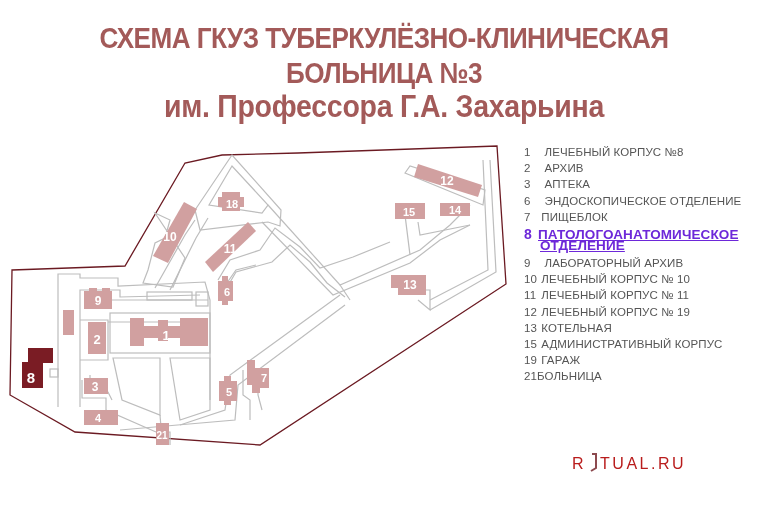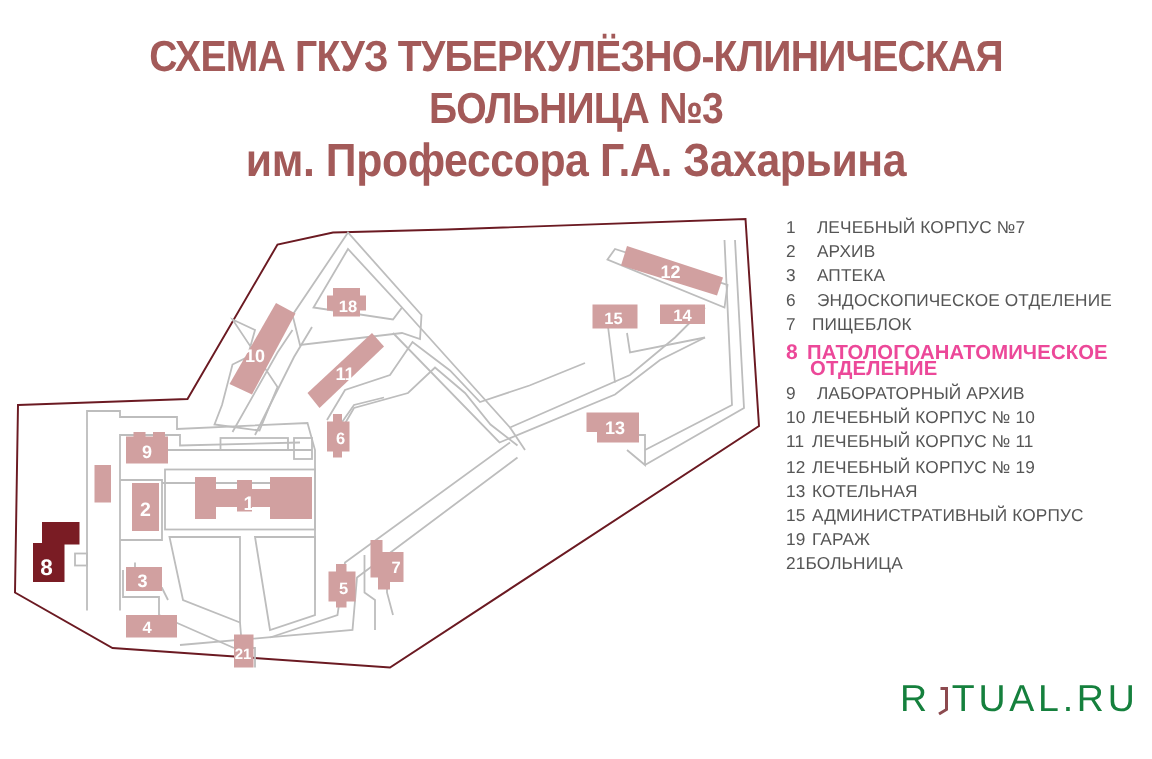--- a/index.html
+++ b/index.html
@@ -5,24 +5,24 @@
   html,body{margin:0;padding:0;background:#fff;}
   body{width:768px;height:506px;position:relative;overflow:hidden;font-family:"Liberation Sans","DejaVu Sans",sans-serif;}
   .title{position:absolute;left:0;width:768px;text-align:center;color:#a35a59;font-weight:bold;font-family:"Liberation Sans",sans-serif;}
   .t1{top:22px;font-size:29px;letter-spacing:-0.6px;transform:scaleX(0.9);transform-origin:center;}
   .t2{top:57px;font-size:29px;letter-spacing:-0.6px;transform:scaleX(0.9);transform-origin:center;}
   .t3{top:89px;font-size:31px;letter-spacing:-0.3px;transform:scaleX(0.92);transform-origin:center;}
   #map{position:absolute;left:0;top:0;}
   .legend{position:absolute;left:524px;top:144px;width:240px;}
   .leg-item{font-size:11.5px;color:#555;height:16.2px;line-height:16.2px;white-space:nowrap;letter-spacing:0.1px;}
   .leg-item .num{display:inline-block;min-width:14px;}
-  .leg-item.hl{color:#ec4899;font-weight:bold;font-size:13.5px;line-height:11px;height:30px;padding-top:4px;box-sizing:border-box;}
+  .leg-item.hl{color:#6d28d9;font-weight:bold;font-size:13.5px;line-height:11px;height:30px;padding-top:4px;box-sizing:border-box;text-decoration:underline;}
   .leg-item.hl .num{font-size:14px;}
   .leg-item.hl .l2{display:block;padding-left:16px;}
-  .logo{position:absolute;left:600px;top:452px;font-size:25px;letter-spacing:2.5px;color:#15803d;font-family:"Liberation Sans",sans-serif;}
+  .logo{position:absolute;left:572px;top:452px;font-size:16px;letter-spacing:2.5px;color:#b91c1c;font-family:"Liberation Sans",sans-serif;}
   .bld text{font-family:"Liberation Sans",sans-serif;font-weight:bold;fill:#fff;}
 </style>
 </head>
 <body>
 
 <div class="title t1">СХЕМА ГКУЗ ТУБЕРКУЛЁЗНО-КЛИНИЧЕСКАЯ</div>
 <div class="title t2">БОЛЬНИЦА №3</div>
 <div class="title t3">им. Профессора Г.А. Захарьина</div>
 
 <svg id="map" width="768" height="506" viewBox="0 0 768 506">
@@ -170,21 +170,21 @@
     <g>
       <rect x="156" y="423" width="13" height="22"></rect>
       <text x="162" y="439" font-size="10" text-anchor="middle">21</text>
     </g>
 
     <rect x="63" y="310" width="11" height="25"></rect>
   </g>
 </svg>
 
 <div class="legend">
-  <div class="leg-item"><span class="num">1</span>&nbsp;&nbsp;<span>ЛЕЧЕБНЫЙ КОРПУС №7</span></div>
+  <div class="leg-item"><span class="num">1</span>&nbsp;&nbsp;<span>ЛЕЧЕБНЫЙ КОРПУС №8</span></div>
   <div class="leg-item"><span class="num">2</span>&nbsp;&nbsp;<span>АРХИВ</span></div>
   <div class="leg-item"><span class="num">3</span>&nbsp;&nbsp;<span>АПТЕКА</span></div>
   <div class="leg-item"><span class="num">6</span>&nbsp;&nbsp;<span>ЭНДОСКОПИЧЕСКОЕ ОТДЕЛЕНИЕ</span></div>
   <div class="leg-item"><span class="num">7</span>&nbsp;<span>ПИЩЕБЛОК</span></div>
   <div class="leg-item hl"><span class="num">8</span><span>ПАТОЛОГОАНАТОМИЧЕСКОЕ</span><span class="l2">ОТДЕЛЕНИЕ</span></div>
   <div class="leg-item"><span class="num">9</span>&nbsp;&nbsp;<span>ЛАБОРАТОРНЫЙ АРХИВ</span></div>
   <div class="leg-item"><span class="num">10</span>&nbsp;<span>ЛЕЧЕБНЫЙ КОРПУС № 10</span></div>
   <div class="leg-item"><span class="num">11</span>&nbsp;<span>ЛЕЧЕБНЫЙ КОРПУС № 11</span></div>
   <div class="leg-item"><span class="num">12</span>&nbsp;<span>ЛЕЧЕБНЫЙ КОРПУС № 19</span></div>
   <div class="leg-item"><span class="num">13</span>&nbsp;<span>КОТЕЛЬНАЯ</span></div>

